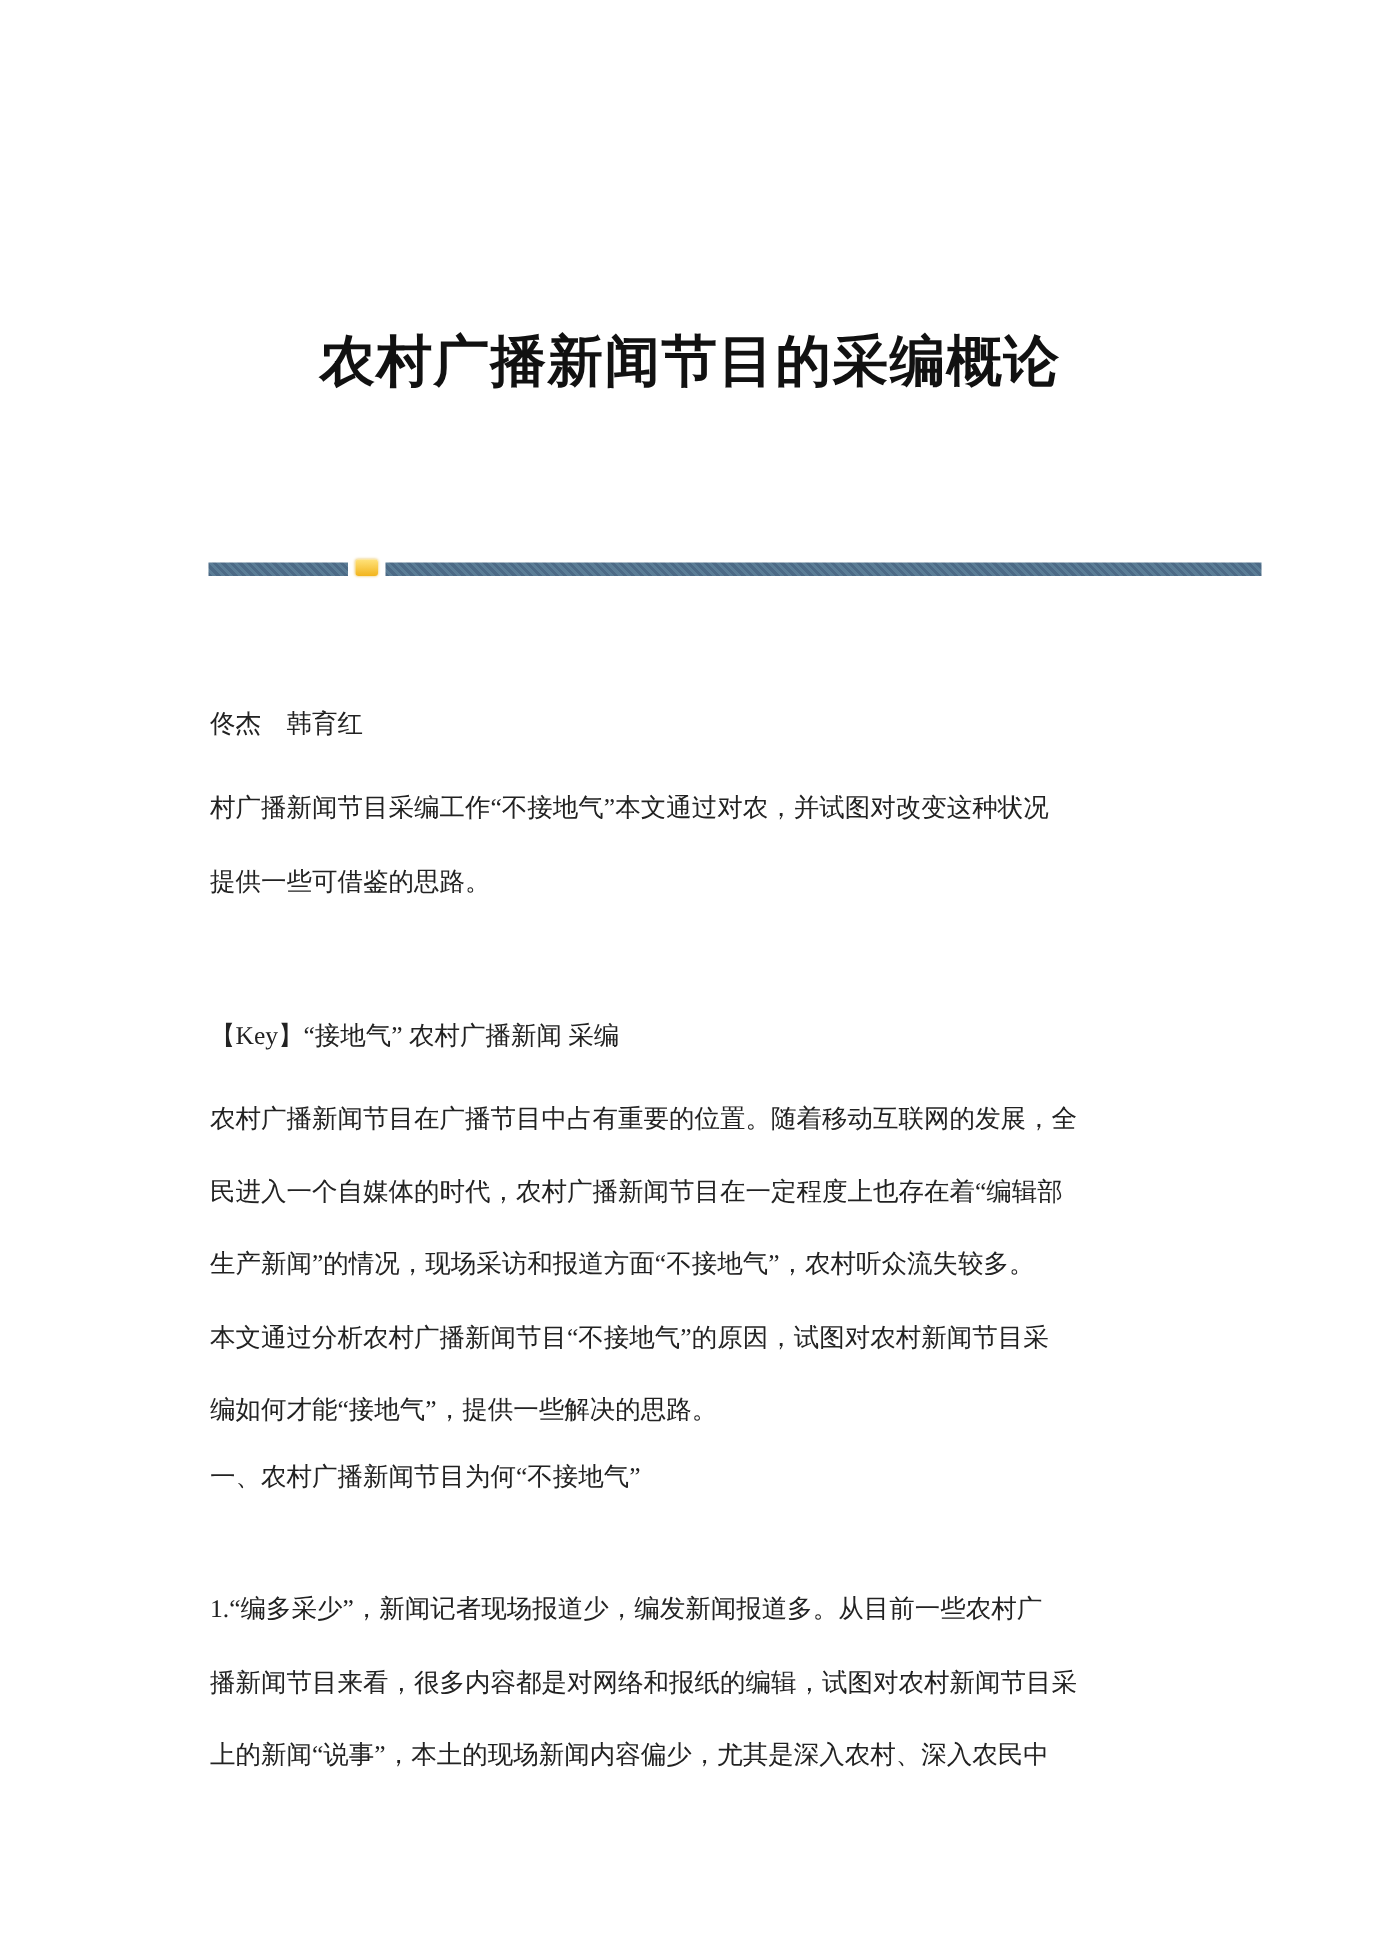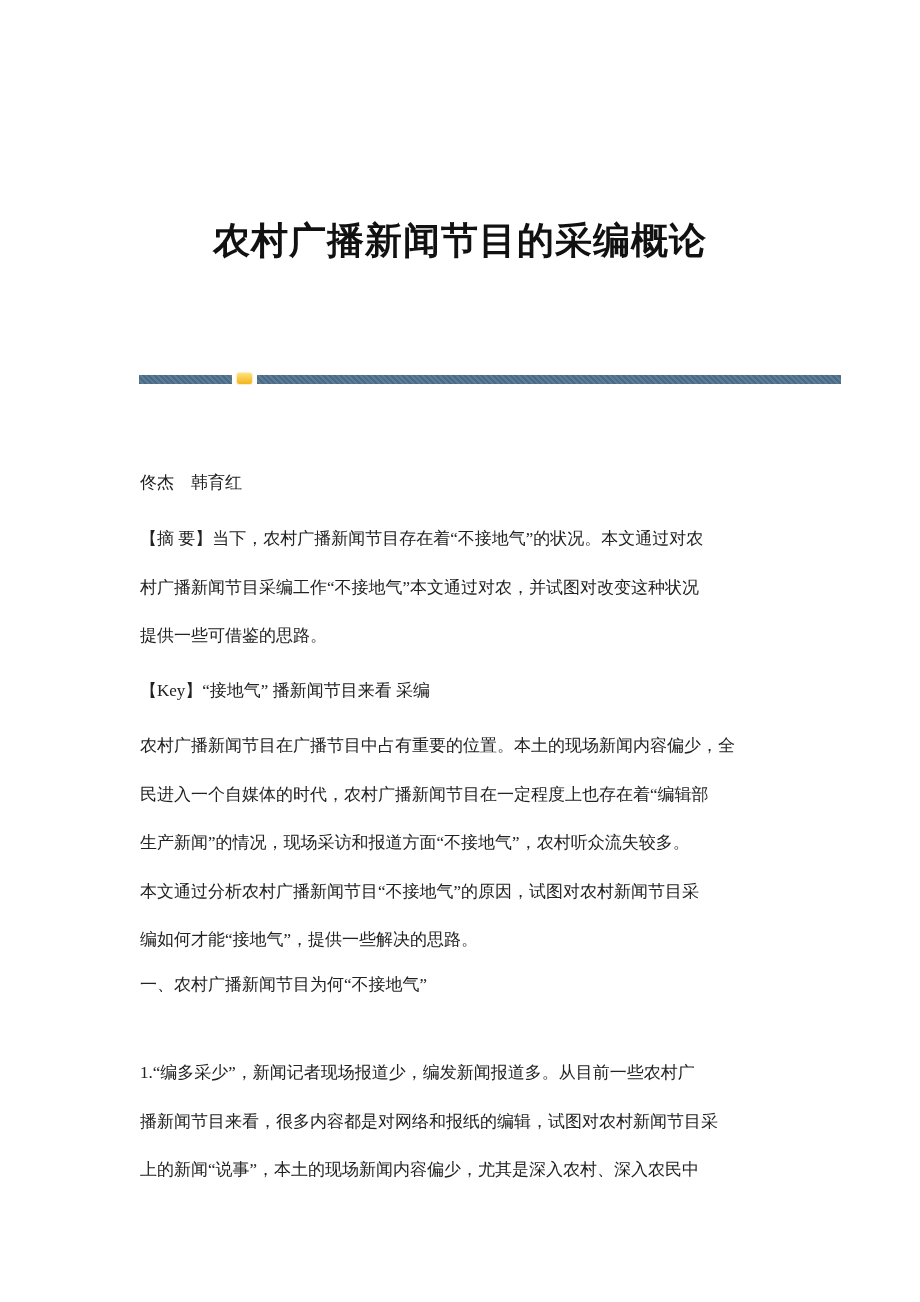--- a/index.html
+++ b/index.html
@@ -27,29 +27,28 @@
 
   <div class="divider">
     <div class="seg-left"></div>
     <div class="ornament"></div>
     <div class="seg-right"></div>
   </div>
 
   <div class="text" style="top:459px;">佟杰　韩育红</div>
 
   <div class="text" style="top:515px;">
-    <p class="p">【摘 要】当下，农村广播新闻节目存在着“不接地气”的状况。本文通过对农</p>
     <p class="p">村广播新闻节目采编工作“不接地气”本文通过对农，并试图对改变这种状况</p>
     <p class="p">提供一些可借鉴的思路。</p>
   </div>
 
-  <div class="text" style="top:667px;">【Key】“接地气” 播新闻节目来看 采编</div>
+  <div class="text" style="top:667px;">【Key】“接地气” 农村广播新闻 采编</div>
 
   <div class="text" style="top:722px;">
-    <p class="p">农村广播新闻节目在广播节目中占有重要的位置。本土的现场新闻内容偏少，全</p>
+    <p class="p">农村广播新闻节目在广播节目中占有重要的位置。随着移动互联网的发展，全</p>
     <p class="p">民进入一个自媒体的时代，农村广播新闻节目在一定程度上也存在着“编辑部</p>
     <p class="p">生产新闻”的情况，现场采访和报道方面“不接地气”，农村听众流失较多。</p>
     <p class="p">本文通过分析农村广播新闻节目“不接地气”的原因，试图对农村新闻节目采</p>
     <p class="p">编如何才能“接地气”，提供一些解决的思路。</p>
   </div>
 
   <div class="text" style="top:961px;">一、农村广播新闻节目为何“不接地气”</div>
 
   <div class="text" style="top:1049px;">
     <p class="p">1.“编多采少”，新闻记者现场报道少，编发新闻报道多。从目前一些农村广</p>

